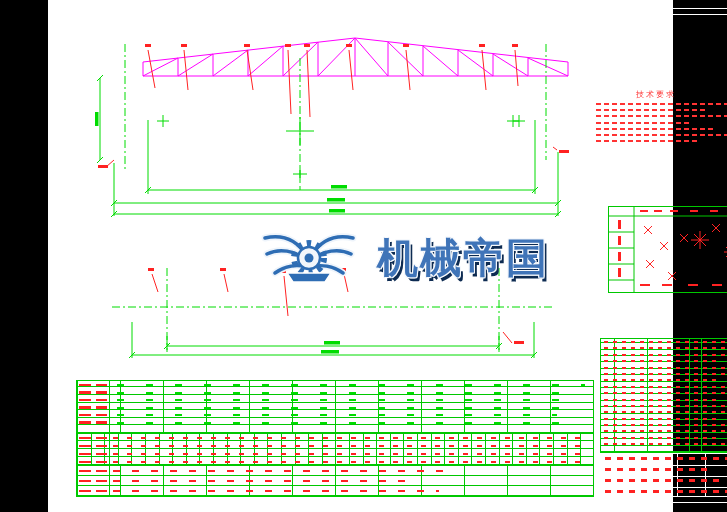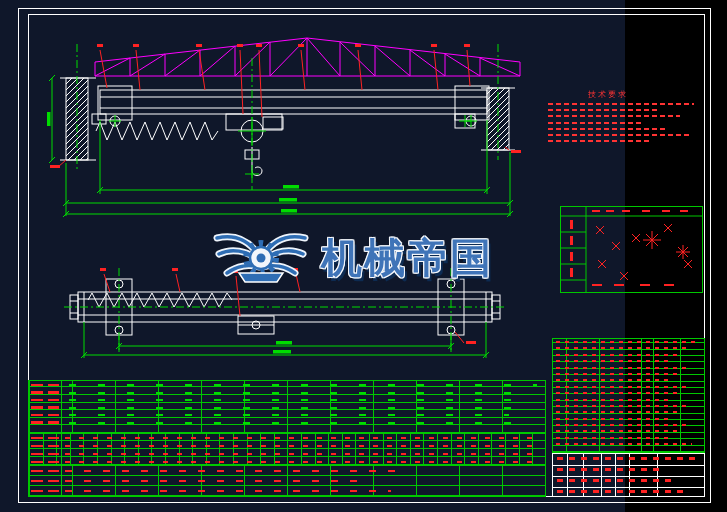--- a/index.html
+++ b/index.html
@@ -1,17 +1,17 @@
 <!DOCTYPE html>
 <html><head>
 <meta charset="utf-8">
 <style>
   html,body{margin:0;padding:0;background:#000;width:727px;height:512px;overflow:hidden;
     font-family:"DejaVu Sans",sans-serif;}
-  .stage{position:relative;width:625px;height:512px;background:#0f172a;}
+  .stage{position:relative;width:625px;height:512px;background:#ffffff;margin-left:48px;}
   .abs{position:absolute;}
   svg{display:block;}
   
   .tbl{position:absolute;box-sizing:border-box;}
   .tbl-bottom{left:28px;top:380px;width:518px;height:117px;border:1px solid #00c800;}
   .region{position:relative;width:100%;box-sizing:border-box;border-bottom:1px solid #00c800;overflow:hidden;}
   .regA{height:53px;
     background-image:repeating-linear-gradient(90deg,#00c800 0 1px,transparent 1px 43px),
                      repeating-linear-gradient(0deg,#00c800 0 1px,transparent 1px 7.6px);}
   .regB{height:32px;
@@ -36,21 +36,21 @@
       linear-gradient(#fff,#fff),linear-gradient(#fff,#fff),linear-gradient(#fff,#fff),
       linear-gradient(#fff,#fff),linear-gradient(#fff,#fff),linear-gradient(#fff,#fff),
       linear-gradient(#fff,#fff),linear-gradient(#fff,#fff),linear-gradient(#fff,#fff);
     background-size:1px 100%,1px 100%,1px 100%,1px 100%,1px 100%,1px 100%,100% 1px,100% 1px,100% 1px;
     background-position:14px 0,30px 0,48px 0,62px 0,76px 0,104px 0,0 11px,0 22px,0 33px;
     background-repeat:no-repeat;}
   
   .notes{left:548px;top:90px;width:156px;height:58px;overflow:hidden;}
   .notes-title{color:#ff3333;font-size:8px;letter-spacing:2px;padding-left:40px;line-height:10px;}
   
-  .watermark{left:213px;top:222px;width:304px;height:72px;display:flex;align-items:center;gap:12px;}
+  .watermark{left:213px;top:222px;width:304px;height:72px;display:flex;align-items:center;gap:20px;}
   .wm-text{display:flex;flex-direction:column;}
   .wm-brand{font-size:41px;font-weight:bold;color:#3f74b8;letter-spacing:2px;line-height:1;white-space:nowrap;
     text-shadow:-1px -1px 0 #f5f8fc,1px -1px 0 #f5f8fc,-1px 1px 0 #f5f8fc,1px 1px 0 #f5f8fc,
       0 -1px 0 #f5f8fc,0 1px 0 #f5f8fc,-1px 0 0 #f5f8fc,1px 0 0 #f5f8fc,3px 4px 0 #0d2b52;}
   .wm-site{font-size:21px;font-weight:bold;color:#3f74b8;letter-spacing:2px;line-height:1;margin-top:3px;white-space:nowrap;
     text-shadow:-1px -1px 0 #f5f8fc,1px -1px 0 #f5f8fc,-1px 1px 0 #f5f8fc,1px 1px 0 #f5f8fc,2px 3px 0 #0d2b52;}
 </style>
 </head>
 <body>
 

